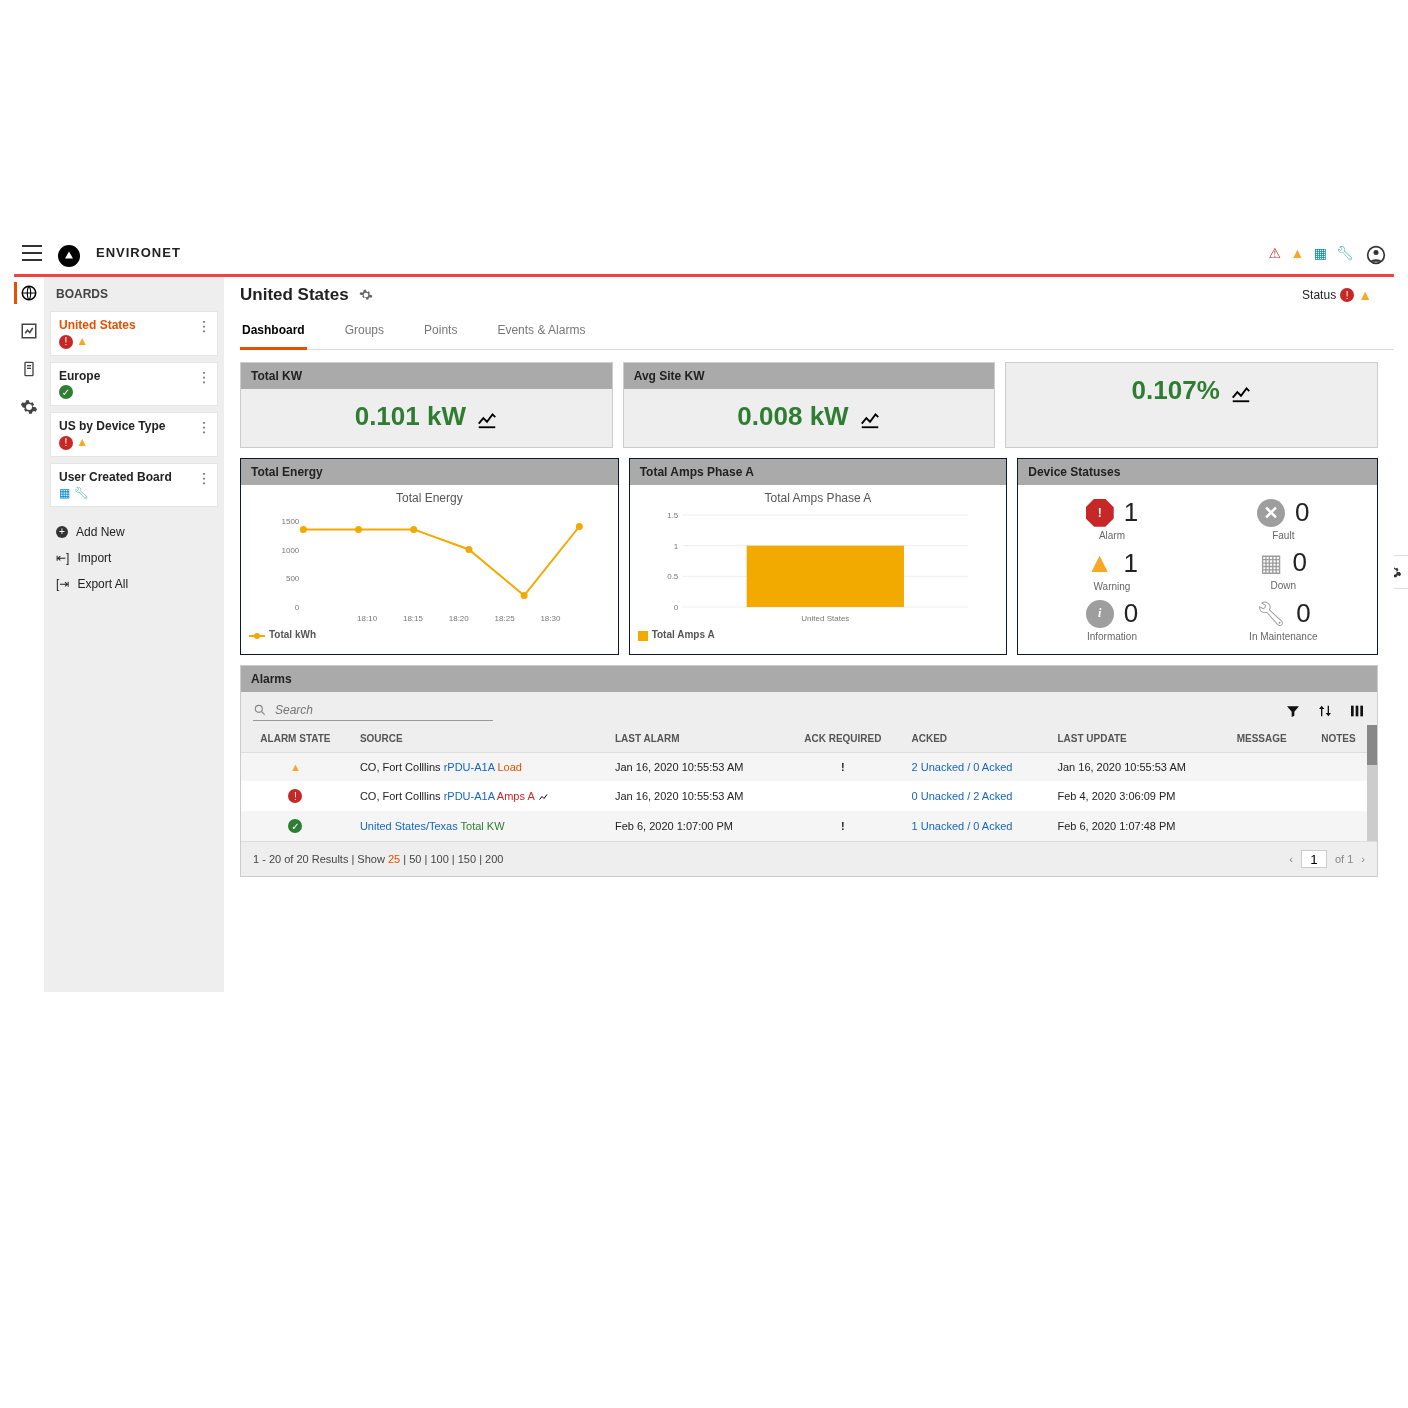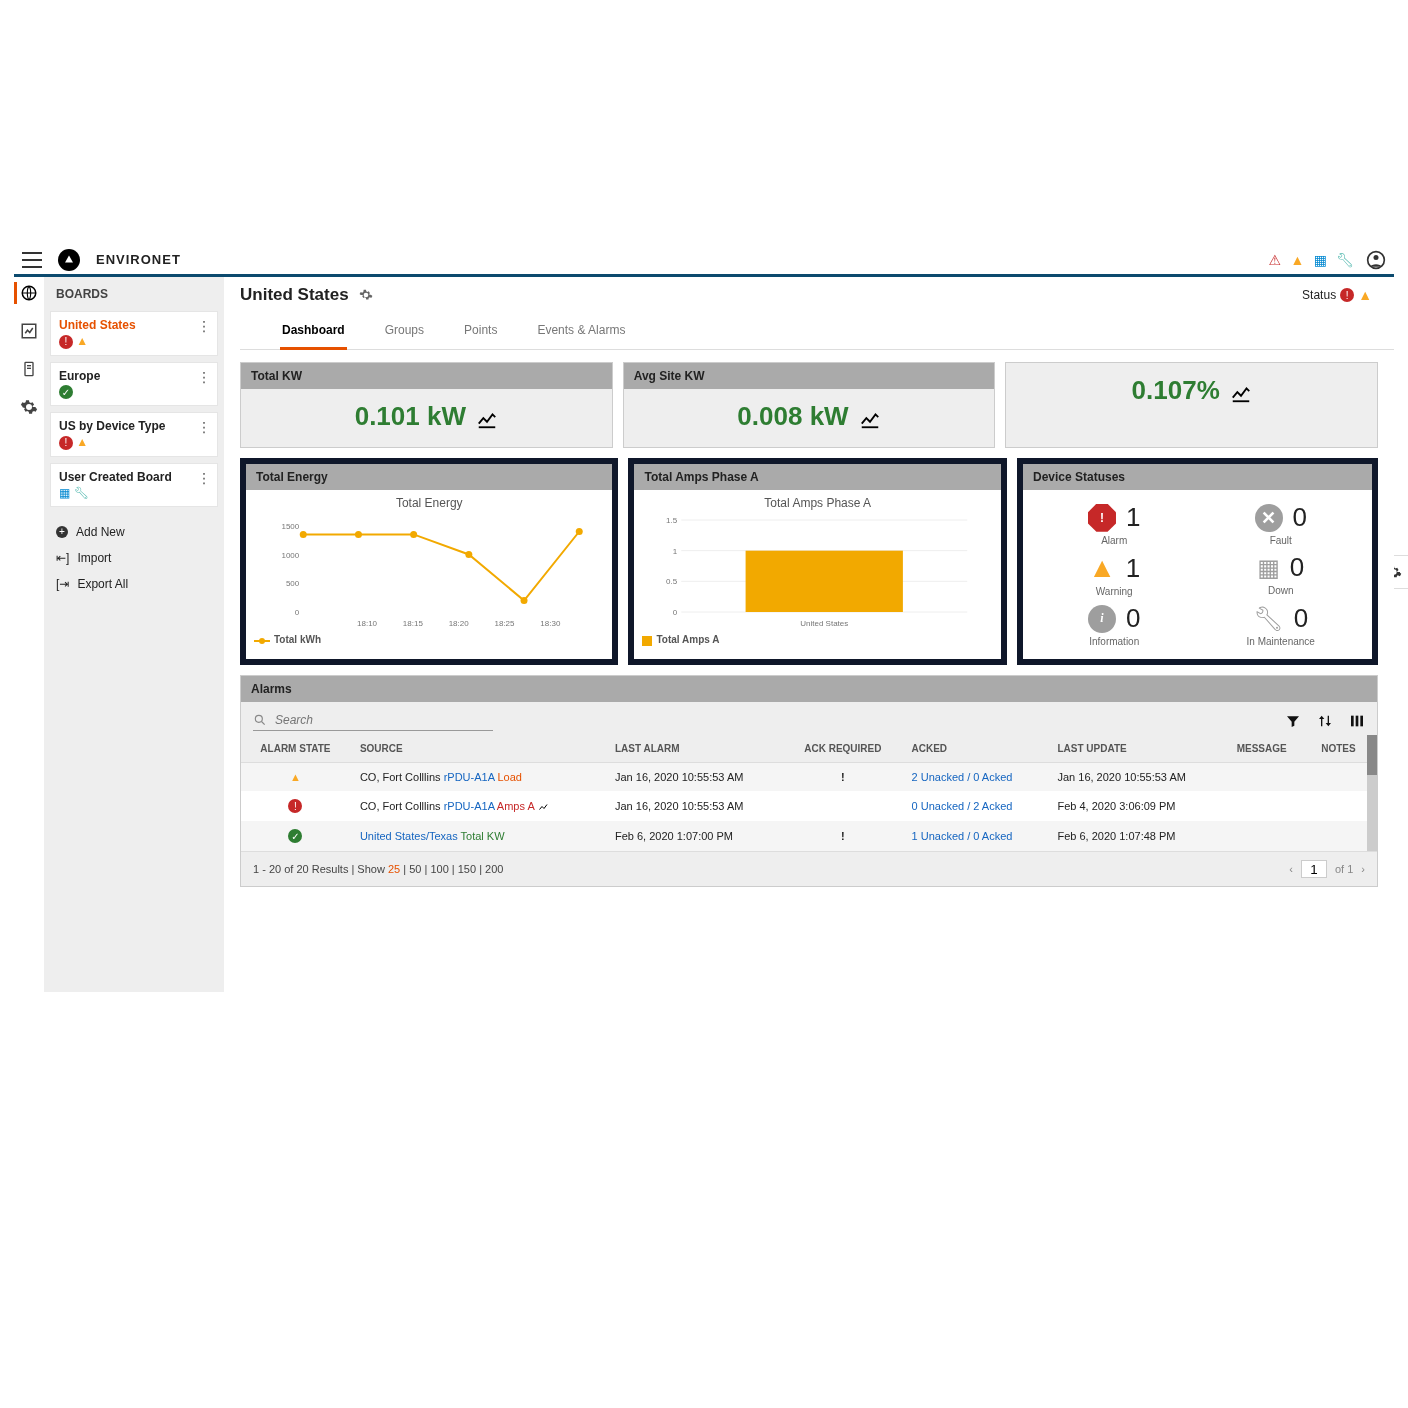--- a/index.html
+++ b/index.html
@@ -1,20 +1,20 @@
 <!DOCTYPE html>
 <html><head>
 <meta charset="utf-8">
 <style>
   * { box-sizing: border-box; }
   body { margin:0; font-family: Arial, Helvetica, sans-serif; font-size:12px; color:#222; background:#fff; }
   .page { width:1408px; height:1408px; position:relative; background:#fff; }
   .app { position:absolute; top:245px; left:14px; width:1380px; height:750px; }
   
-  .topbar { height:32px; display:flex; align-items:center; padding:0 8px; border-bottom:3px solid #0c4a6e; }
+  .topbar { height:32px; display:flex; padding:0 8px; border-bottom:3px solid #ef4444; }
   .hamburger { width:20px; height:16px; display:flex; flex-direction:column; justify-content:space-between; margin-right:16px; cursor:pointer; }
   .hamburger span { height:2px; background:#333; }
   .logo-circ { width:22px; height:22px; border-radius:50%; background:#000; display:flex; align-items:center; justify-content:center; margin-right:16px; }
   .logo-circ svg { fill:#fff; }
   .brand { font-weight:bold; letter-spacing:1px; font-size:13px; }
   .topbar-spacer { flex:1; }
   .top-icons span { margin-left:6px; }
   .user-ic { margin-left:12px; }
 
   
@@ -36,31 +36,31 @@
   .sb-actions div { padding:6px 0; cursor:pointer; display:flex; align-items:center; gap:8px;}
   .plus-circ { width:12px; height:12px; border-radius:50%; background:#333; color:#fff; display:inline-flex; align-items:center; justify-content:center; font-size:10px; }
 
   .main { flex:1; background:#fff; padding:8px 0 0 16px; overflow:hidden; }
   .main-header { display:flex; align-items:center; }
   .main-title { font-size:17px; font-weight:bold; }
   .gear-sm { margin-left:10px; color:#666; cursor:pointer; }
   .status-right { margin-left:auto; margin-right:22px; font-size:12px; display:flex; align-items:center; gap:4px; }
   .tabs { display:flex; gap:36px; margin-top:18px; font-size:12px; color:#777; border-bottom:1px solid #ddd; }
   .tab { padding:0 2px 10px 2px; cursor:pointer; }
-  .tab.active { color:#000; font-weight:bold; border-bottom:3px solid #e65100; margin-bottom:-1px;margin-left:40px; }
+  .tab.active { color:#000; font-weight:bold; border-bottom:3px solid #e65100; margin-bottom:-1px; }
 
   .cards-row { display:flex; gap:10px; margin-top:12px; margin-right:16px; }
   .kpi { flex:1; border:1px solid #ccc; background:#eee; }
   .kpi-head { background:#aaa; color:#222; font-weight:bold; font-size:12px; padding:6px 10px; }
   .kpi-body { background:#eee; text-align:center; padding:12px 0; }
   .kpi-val { color:#2e7d32; font-weight:bold; font-size:26px; }
   .trend-ic { margin-left:10px; font-size:20px; vertical-align:middle; }
 
   .cards-row2 { display:flex; gap:10px; margin-top:10px; margin-right:16px; }
-  .chart-card { flex:1; border:6px solid #0f172a; }
+  .chart-card { flex:1; border:1px solid #0f172a; }
   .chart-card .kpi-head { background:#aaa; }
   .chart-body { background:#fff; padding:4px 8px 8px 8px; position:relative; }
   .chart-title { text-align:center; font-size:12px; color:#555; margin:2px 0 4px 0; }
   .legend { text-align:left; font-size:10px; color:#555; }
   .legend .sq { display:inline-block; width:10px; height:10px; background:#f2a900; margin-right:4px; vertical-align:middle;}
   .legend .ln { display:inline-block; width:16px; height:2px; background:#f2a900; margin-right:4px; vertical-align:middle; position:relative;}
   .legend .ln::after { content:""; width:6px;height:6px;background:#f2a900;border-radius:50%; position:absolute; left:5px; top:-2px;}
 
   .status-grid { display:grid; grid-template-columns:1fr 1fr; gap:6px 24px; padding:12px 20px; background:#fff; }
   .stat-item { display:flex; flex-direction:column; align-items:center; }

